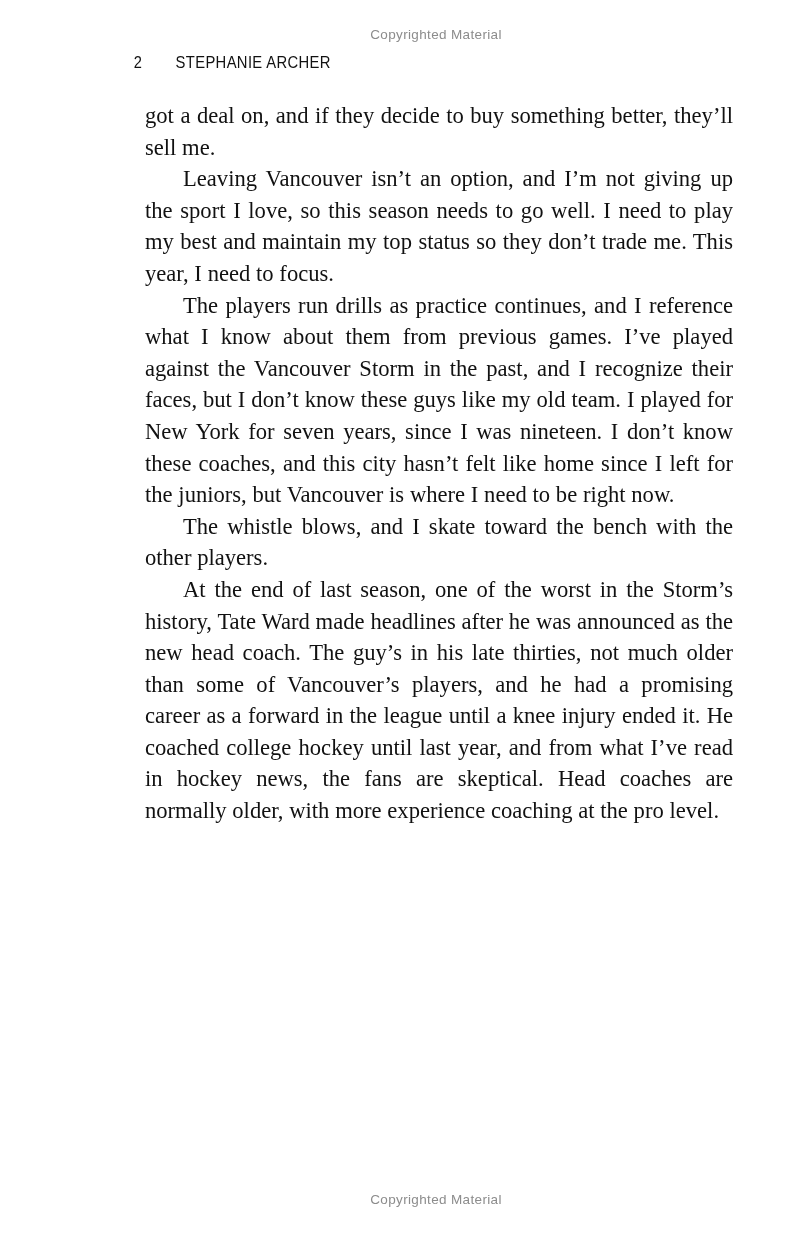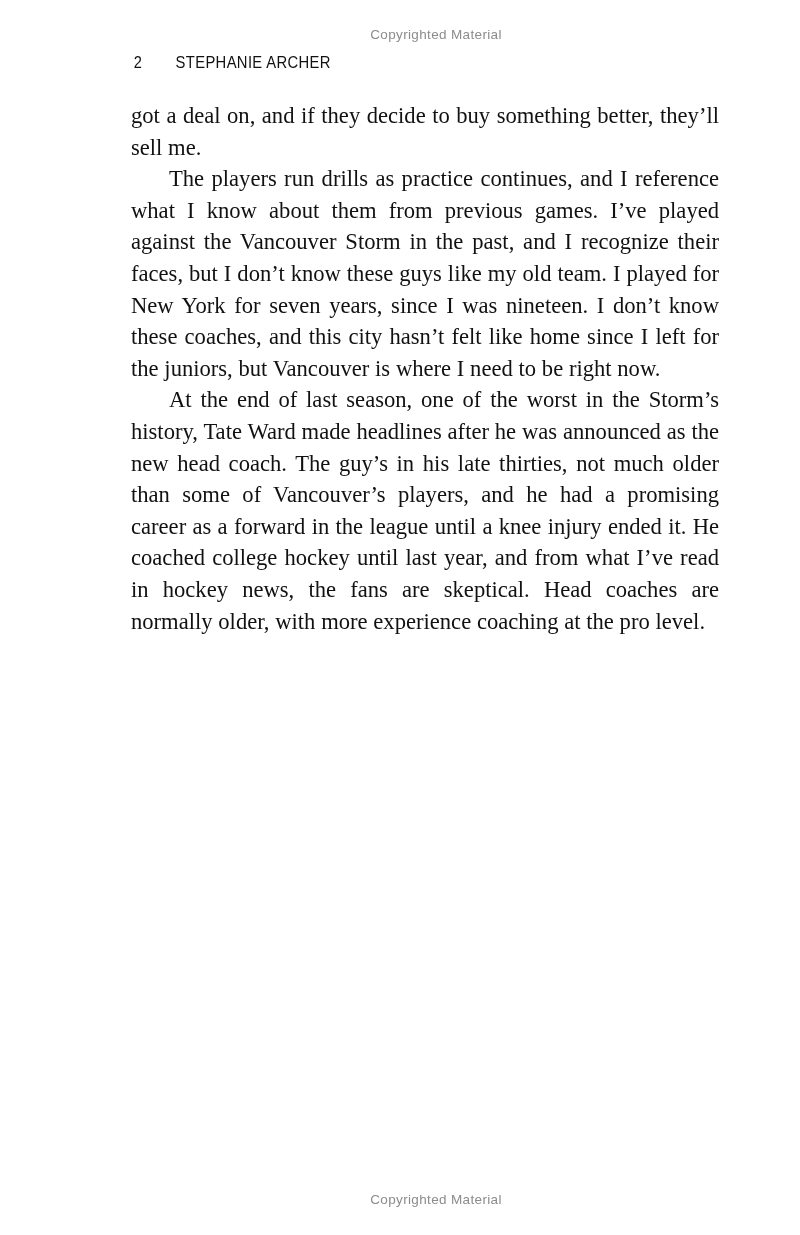--- a/index.html
+++ b/index.html
@@ -65,21 +65,21 @@
     letter-spacing: 0.4px;
     transform: scaleX(0.87);
     transform-origin: left baseline;
     margin-left: 22px;
     white-space: nowrap;
   }
 
   
   .body-text {
     position: absolute;
-    left: 95px;
+    left: 109px;
     top: 100px;
     width: 588px;
   }
   .body-text p {
     margin: 0;
     text-align: justify;
     text-justify: inter-word;
     font-size: 22.6px;
     line-height: 31.6px;
     text-indent: 38px;
@@ -97,19 +97,21 @@
 
   <div class="watermark watermark-top">Copyrighted Material</div>
 
   <div class="running-head">
     <span class="folio">2</span>
     <span class="author">STEPHANIE ARCHER</span>
   </div>
 
   <div class="body-text">
       <p class="no-indent">got a deal on, and if they decide to buy something better, they’ll sell me.</p>
+      <p>Leaving Vancouver isn’t an option, and I’m not giving up the sport I love, so this season needs to go well. I need to play my best and maintain my top status so they don’t trade me. This year, I need to focus.</p>
       <p>The players run drills as practice continues, and I reference what I know about them from previous games. I’ve played against the Vancouver Storm in the past, and I recognize their faces, but I don’t know these guys like my old team. I played for New York for seven years, since I was nineteen. I don’t know these coaches, and this city hasn’t felt like home since I left for the juniors, but Vancouver is where I need to be right now.</p>
+      <p>The whistle blows, and I skate toward the bench with the other players.</p>
       <p>At the end of last season, one of the worst in the Storm’s history, Tate Ward made headlines after he was announced as the new head coach. The guy’s in his late thirties, not much older than some of Vancouver’s players, and he had a promising career as a forward in the league until a knee injury ended it. He coached college hockey until last year, and from what I’ve read in hockey news, the fans are skeptical. Head coaches are normally older, with more experience coaching at the pro level.</p>
     </div>
 
   <div class="watermark watermark-bottom">Copyrighted Material</div>
 
 </div>
 
 </body></html>

